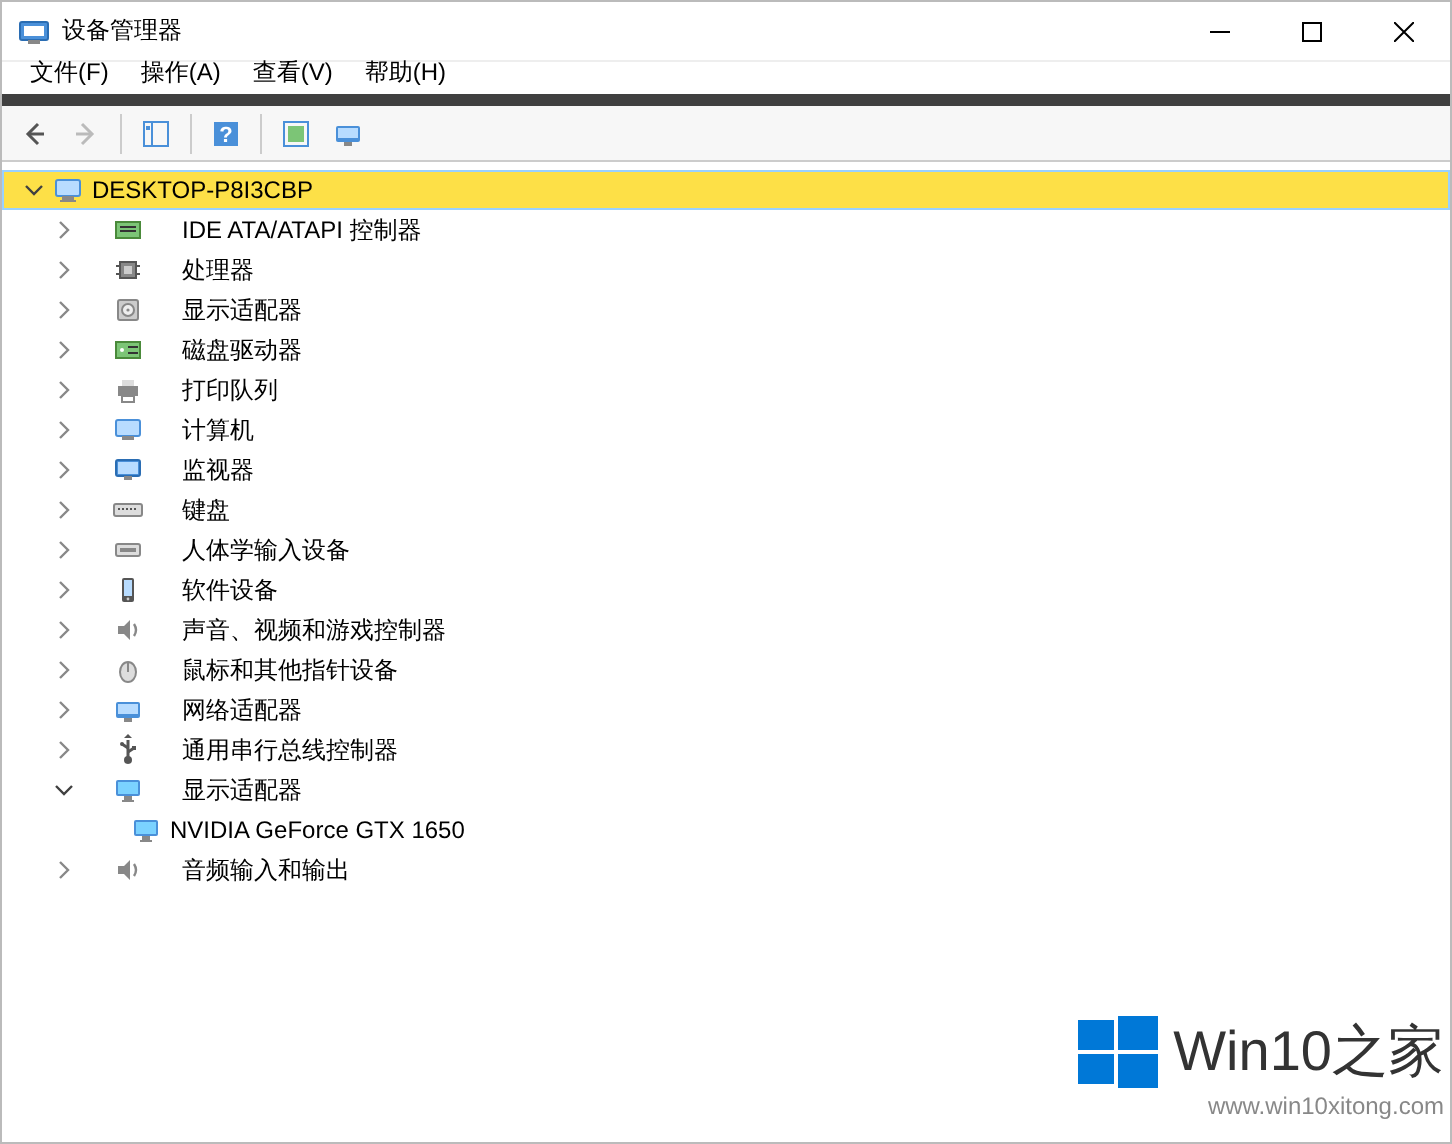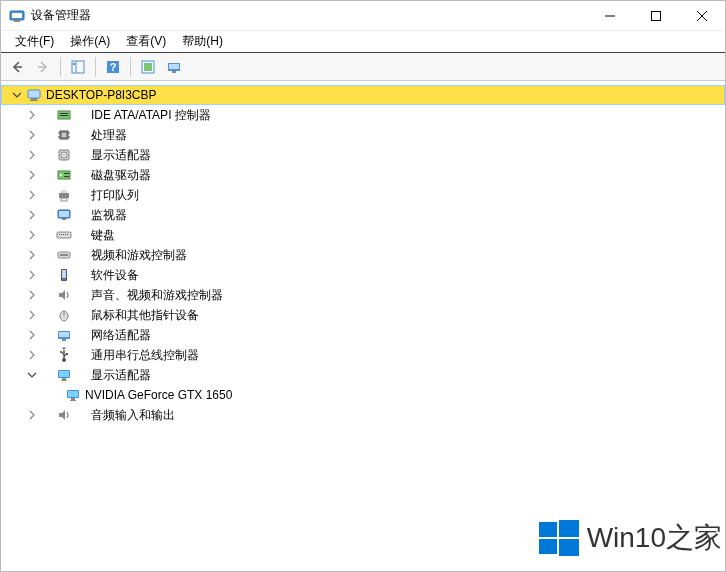--- a/index.html
+++ b/index.html
@@ -6,21 +6,21 @@
 body { background: #fff; width: 726px; height: 572px; overflow: hidden; position: relative; }
 
 .window { width: 726px; height: 572px; border: 1px solid #bbb; background: #fff; display: flex; flex-direction: column; }
 
 .titlebar { height: 30px; display: flex; align-items: center; padding: 0 0 0 8px; background: #fff; border-bottom: 1px solid #eee; }
 .titlebar .title-icon { width: 16px; height: 16px; margin-right: 6px; }
 .titlebar .title-text { font-size: 12px; flex: 1; color: #000; }
 .titlebar .win-btns { display: flex; }
 .titlebar .win-btn { width: 46px; height: 30px; display: flex; align-items: center; justify-content: center; cursor: default; }
 
-.menubar { height: 22px; display: flex; align-items: flex-end; padding: 0 6px; font-size: 12px; border-bottom: 1px solid #404040; }
+.menubar { height: 22px; display: flex; align-items: flex-end; padding: 0 6px; font-size: 12px; border-bottom: 6px solid #404040; }
 .menubar .menu-item { padding: 2px 8px; cursor: default; }
 
 .toolbar { height: 28px; display: flex; align-items: center; padding: 0 4px; gap: 2px; border-bottom: 1px solid #ccc; background: #f7f7f7; }
 .toolbar .tb-btn { width: 24px; height: 24px; display: flex; align-items: center; justify-content: center; cursor: default; border: 1px solid transparent; }
 .toolbar .sep { width: 1px; height: 20px; background: #ccc; margin: 0 3px; }
 
 .tree { flex: 1; overflow: auto; padding: 4px 0; font-size: 12px; color: #000; }
 .tree-row { display: flex; align-items: center; height: 20px; padding-left: 8px; white-space: nowrap; }
 .tree-row.selected { background: #fde047; border: 1px solid #99d1ff; }
 .tree-row .expander { width: 14px; height: 14px; display: flex; align-items: center; justify-content: center; cursor: default; margin-right: 2px; }
@@ -217,20 +217,34 @@
           <span class="label">打印队列</span>
         </div>
         <div class="tree-row indent-1">
           <span class="expander">
             <svg width="10" height="10" viewBox="0 0 10 10">
               <path d="M3 1 L7 5 L3 9" fill="none" stroke="#888" stroke-width="1.2"></path>
             </svg>
           </span>
           <span class="dev-icon">
             <svg width="16" height="16" viewBox="0 0 16 16">
+              <rect x="2" y="3" width="12" height="8" rx="1" fill="#b8dcff" stroke="#4a90d9"></rect>
+              <rect x="5" y="11" width="6" height="2" fill="#888"></rect>
+            </svg>
+          </span>
+          <span class="label">计算机</span>
+        </div>
+        <div class="tree-row indent-1">
+          <span class="expander">
+            <svg width="10" height="10" viewBox="0 0 10 10">
+              <path d="M3 1 L7 5 L3 9" fill="none" stroke="#888" stroke-width="1.2"></path>
+            </svg>
+          </span>
+          <span class="dev-icon">
+            <svg width="16" height="16" viewBox="0 0 16 16">
               <rect x="2" y="3" width="12" height="8" rx="1" fill="#4a90d9" stroke="#2a6db3"></rect>
               <rect x="3" y="4" width="10" height="6" fill="#b8dcff"></rect>
               <rect x="6" y="11" width="4" height="2" fill="#888"></rect>
             </svg>
           </span>
           <span class="label">监视器</span>
         </div>
         <div class="tree-row indent-1">
           <span class="expander">
             <svg width="10" height="10" viewBox="0 0 10 10">
@@ -254,21 +268,21 @@
             <svg width="10" height="10" viewBox="0 0 10 10">
               <path d="M3 1 L7 5 L3 9" fill="none" stroke="#888" stroke-width="1.2"></path>
             </svg>
           </span>
           <span class="dev-icon">
             <svg width="16" height="16" viewBox="0 0 16 16">
               <rect x="2" y="5" width="12" height="6" rx="1" fill="#ddd" stroke="#888"></rect>
               <rect x="4" y="7" width="8" height="2" fill="#888"></rect>
             </svg>
           </span>
-          <span class="label">视频和游戏控制器</span>
+          <span class="label">人体学输入设备</span>
         </div>
         <div class="tree-row indent-1">
           <span class="expander">
             <svg width="10" height="10" viewBox="0 0 10 10">
               <path d="M3 1 L7 5 L3 9" fill="none" stroke="#888" stroke-width="1.2"></path>
             </svg>
           </span>
           <span class="dev-icon">
             <svg width="16" height="16" viewBox="0 0 16 16">
               <rect x="5" y="2" width="6" height="12" rx="1" fill="#555"></rect>
@@ -391,13 +405,14 @@
     <span>
       <svg width="44" height="44" viewBox="0 0 44 44">
         <rect x="2" y="6" width="18" height="15" fill="#0078d7"></rect>
         <rect x="22" y="4" width="20" height="17" fill="#0078d7"></rect>
         <rect x="2" y="23" width="18" height="15" fill="#0078d7"></rect>
         <rect x="22" y="23" width="20" height="17" fill="#0078d7"></rect>
       </svg>
     </span>
     <span class="wm-text">Win10之家</span>
   </div>
+  <div class="wm-sub">www.win10xitong.com</div>
 </div>
 
 </body></html>

